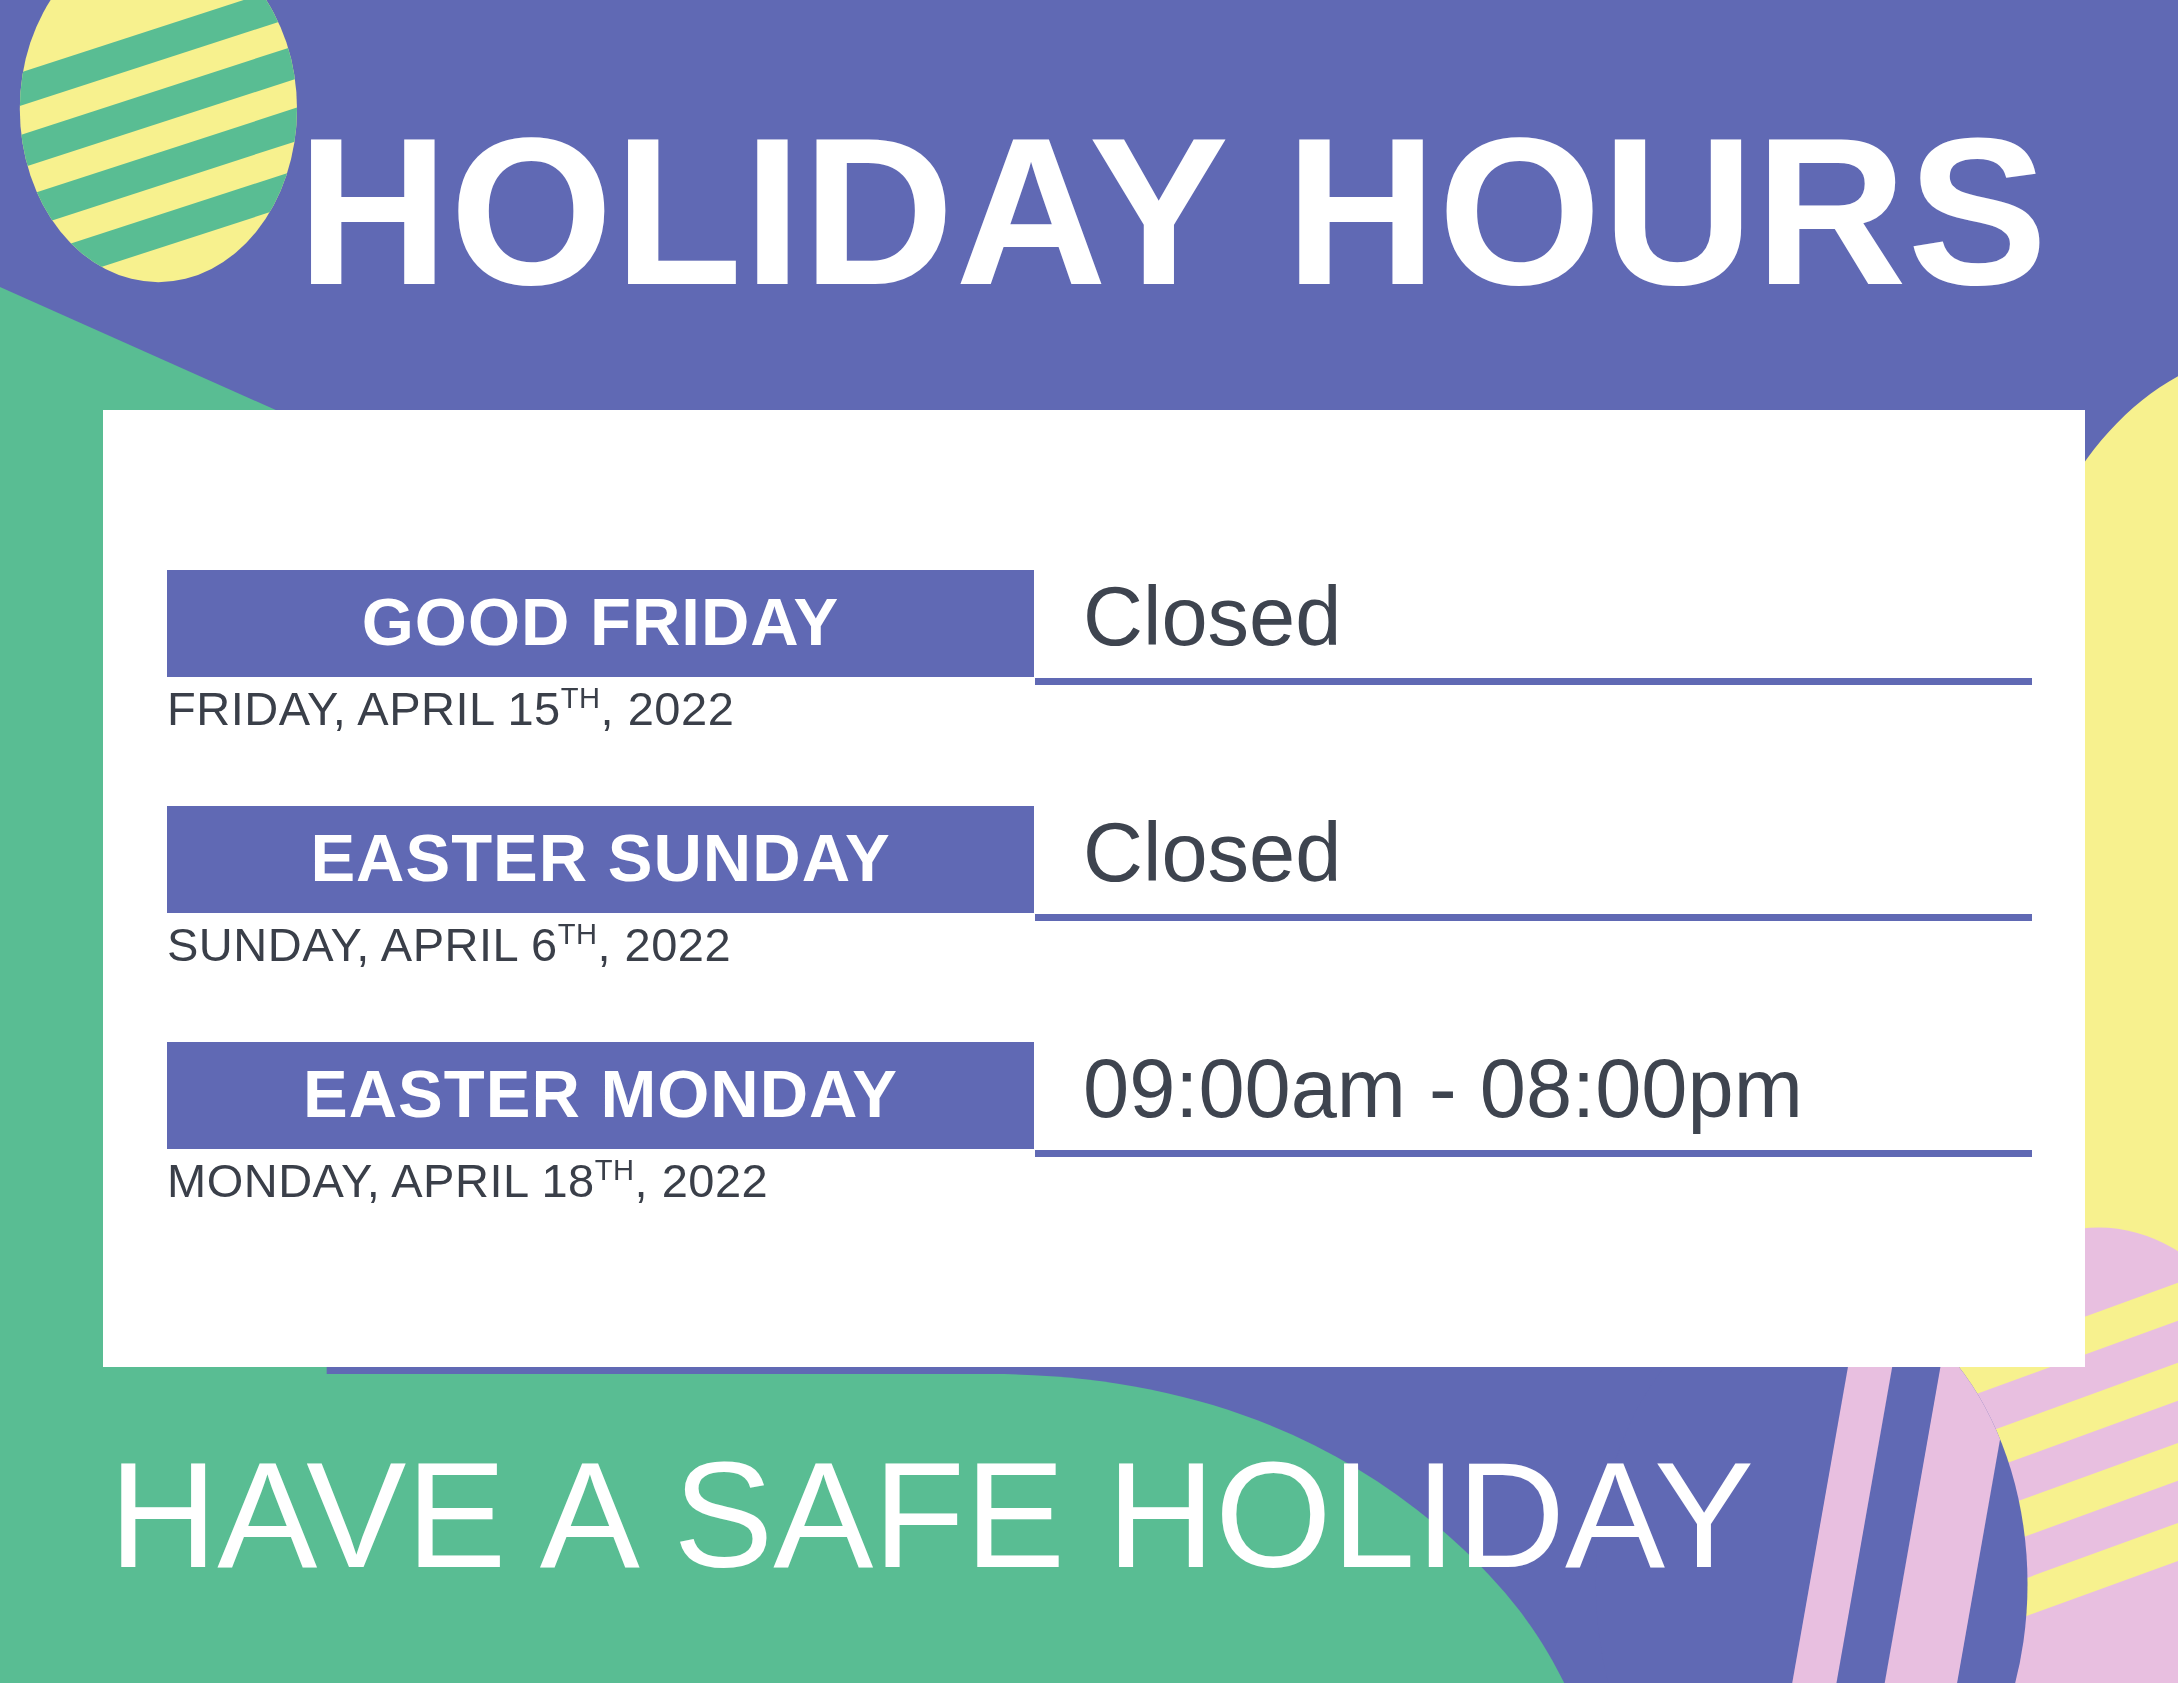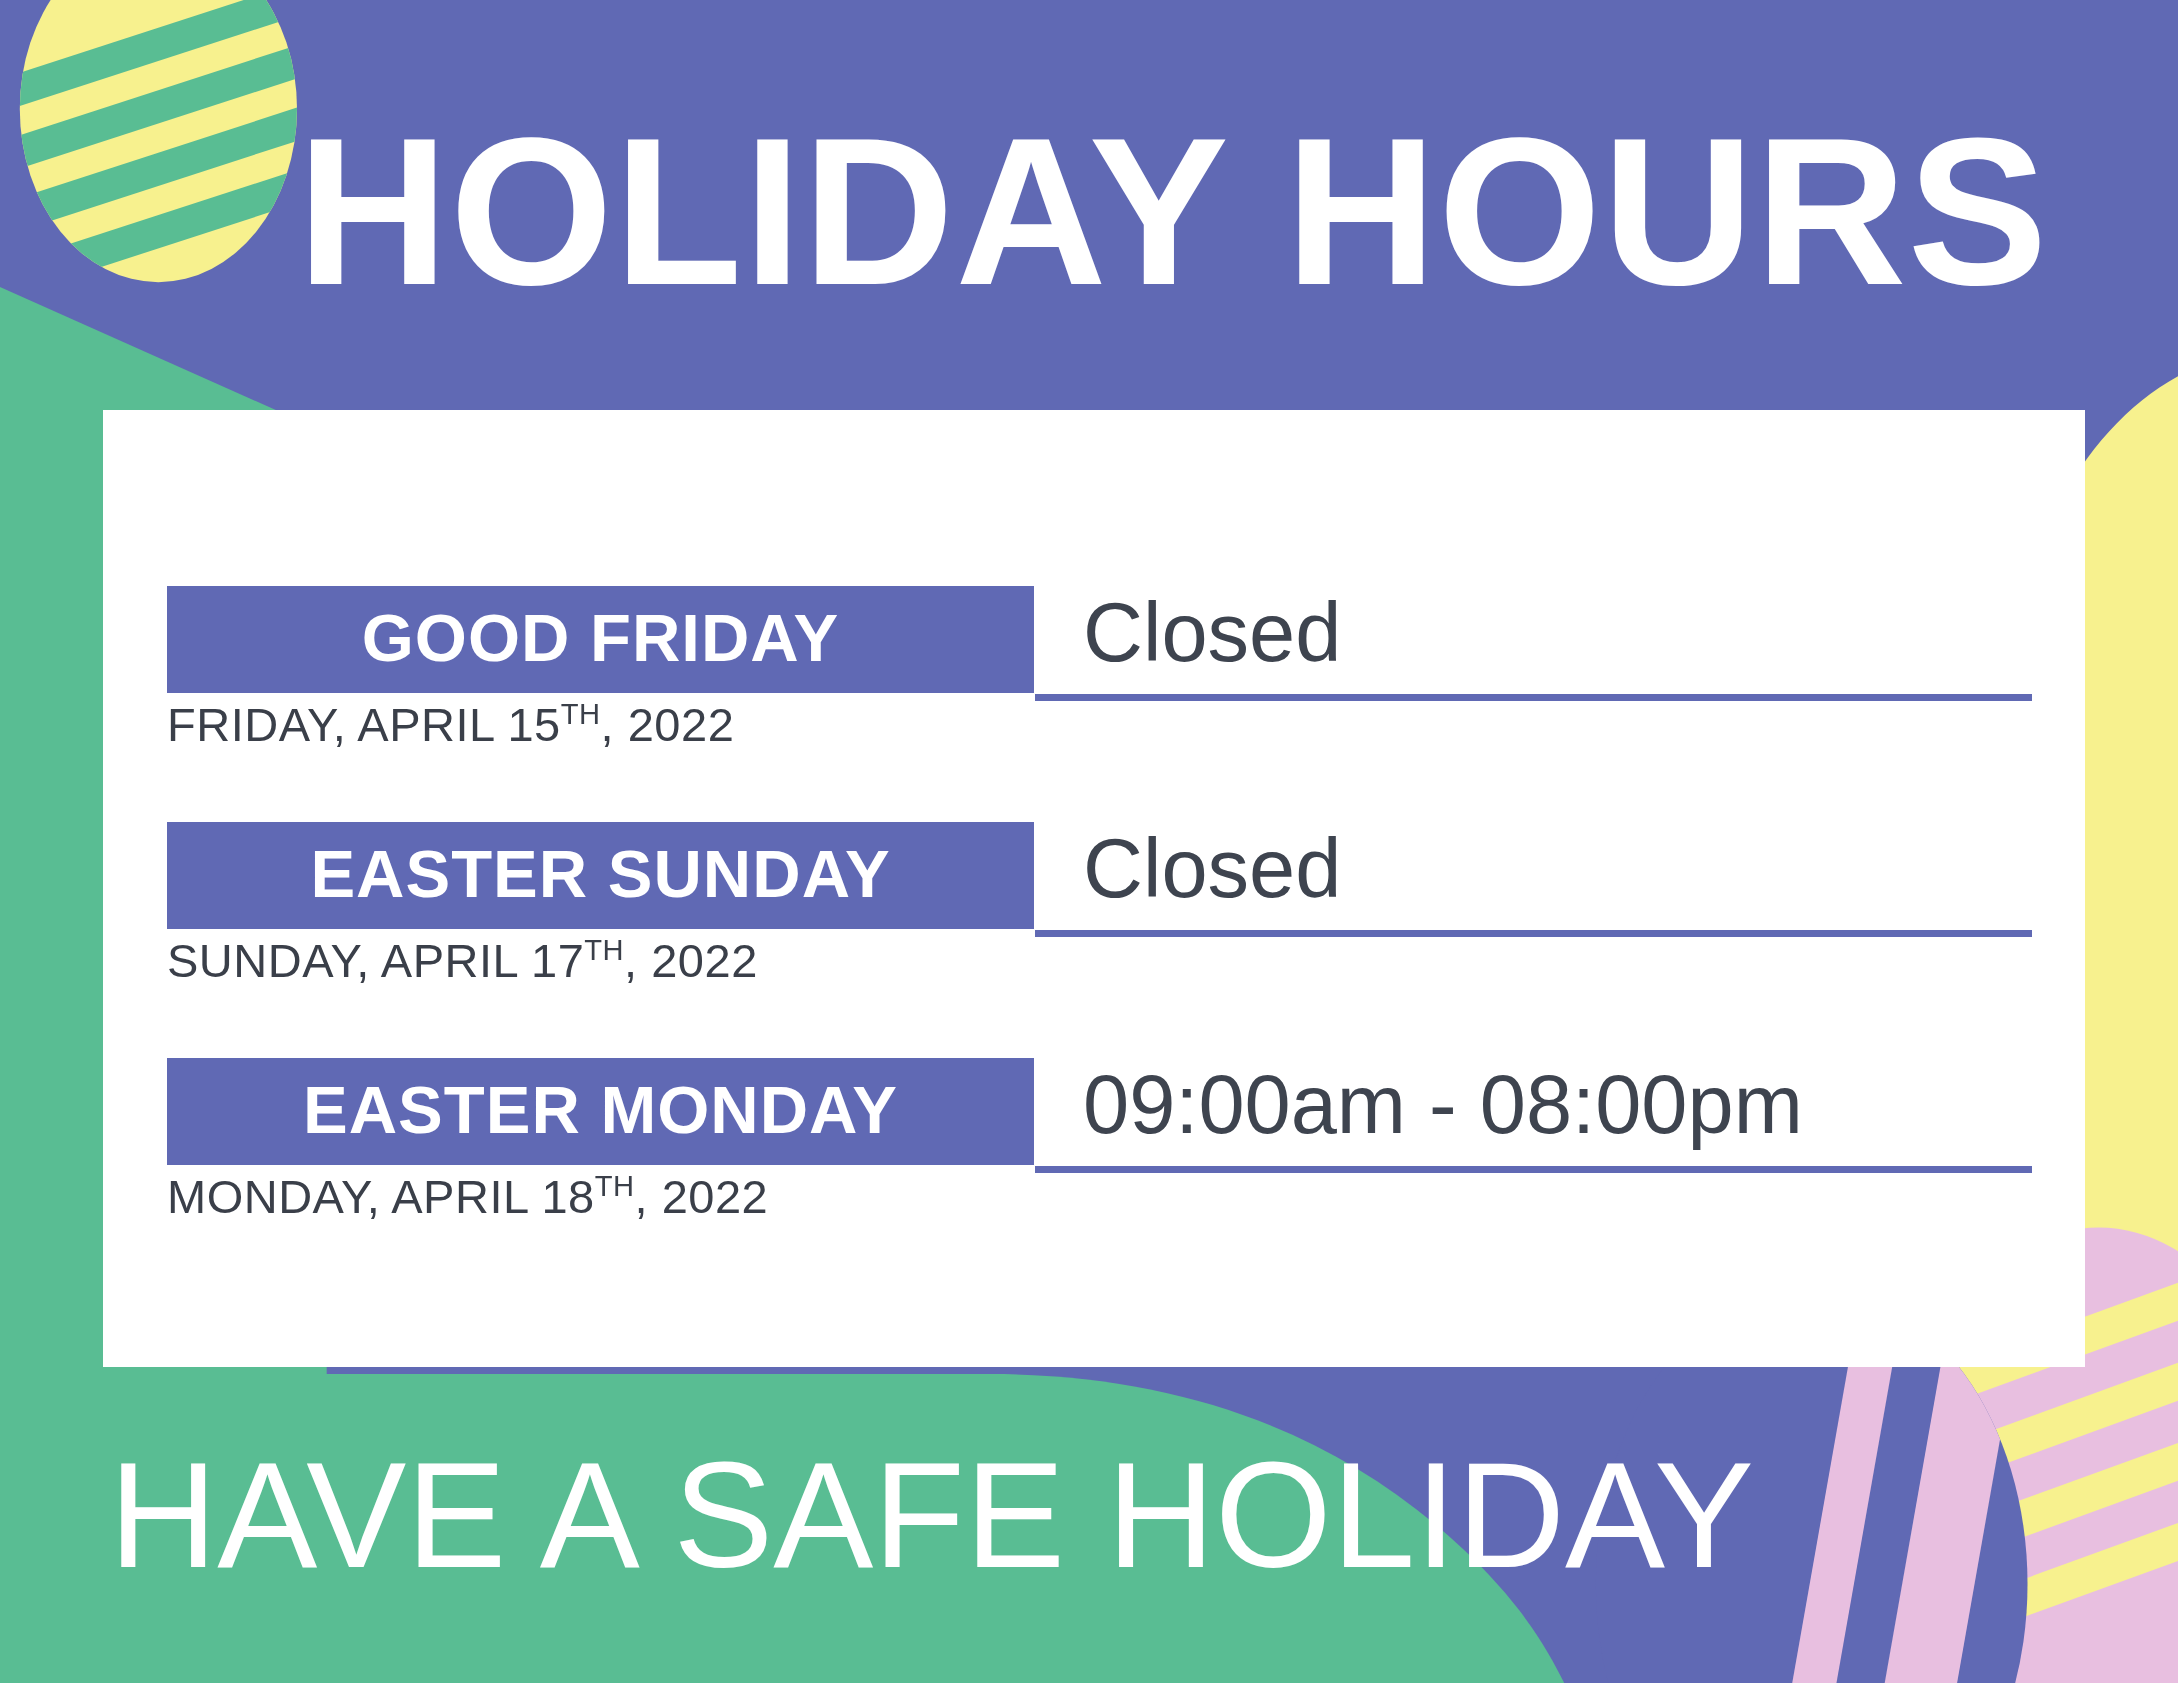--- a/index.html
+++ b/index.html
@@ -61,21 +61,20 @@
     background: #ffffff;
     z-index: 5;
   }
 
   .rows {
     position: absolute;
     left: 0;
     top: 0;
     width: 100%;
     height: 100%;
-    margin-top: 16px;
   }
 
   .row {
     position: absolute;
     left: 0;
     width: 100%;
   }
   .row.r0 { top: 160px; }
   .row.r1 { top: 396px; }
   .row.r2 { top: 632px; }
@@ -250,21 +249,21 @@
 
       <div class="row r1">
         <div class="row-main">
           <div class="label-bar">
             <span class="label-text">EASTER SUNDAY</span>
           </div>
           <div class="value-zone">
             <span class="value-text">Closed</span>
           </div>
         </div>
-        <div class="date-text"><span>SUNDAY, APRIL 17</span><sup>TH</sup><span>, 2022</span></div>
+        <div class="date-text"><span>SUNDAY, APRIL 6</span><sup>TH</sup><span>, 2022</span></div>
       </div>
 
       <div class="row r2">
         <div class="row-main">
           <div class="label-bar">
             <span class="label-text">EASTER MONDAY</span>
           </div>
           <div class="value-zone">
             <span class="value-text">09:00am - 08:00pm</span>
           </div>

